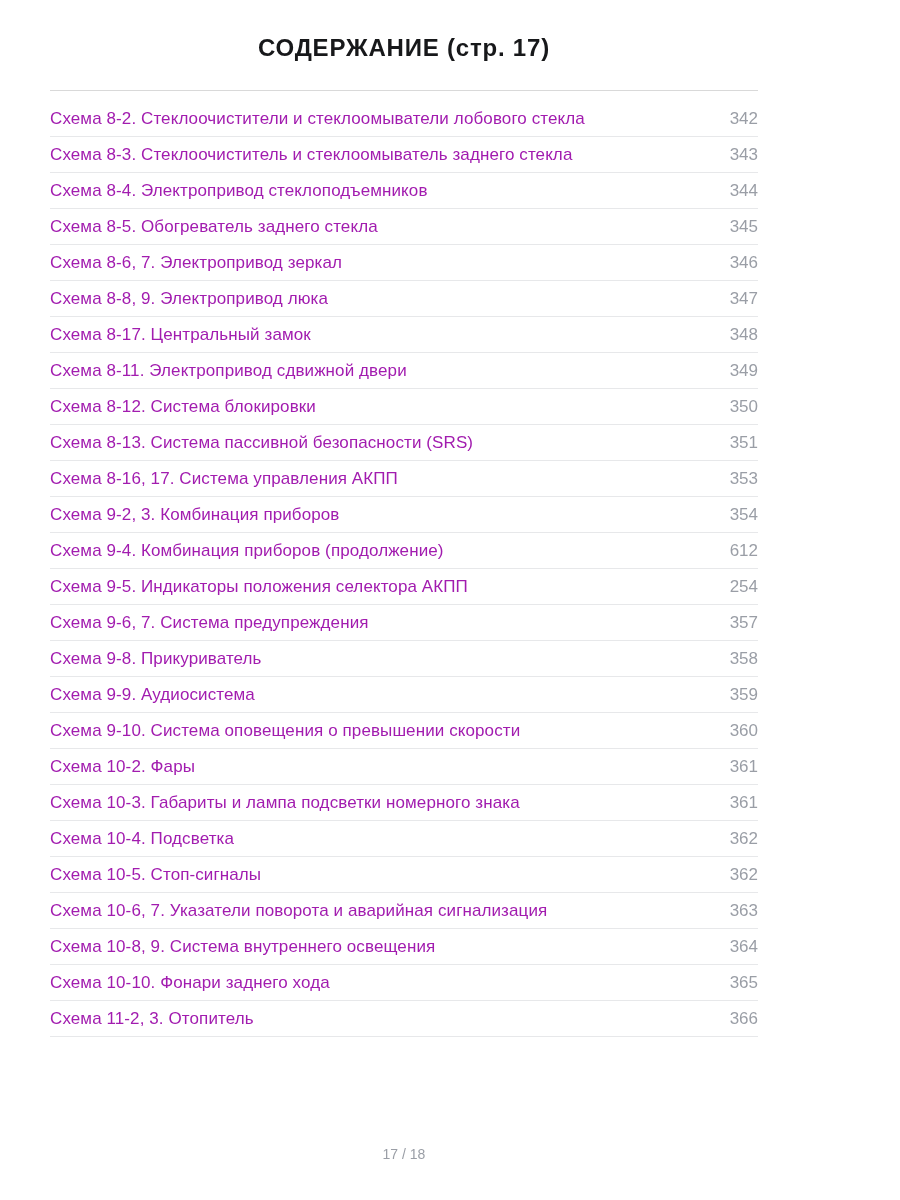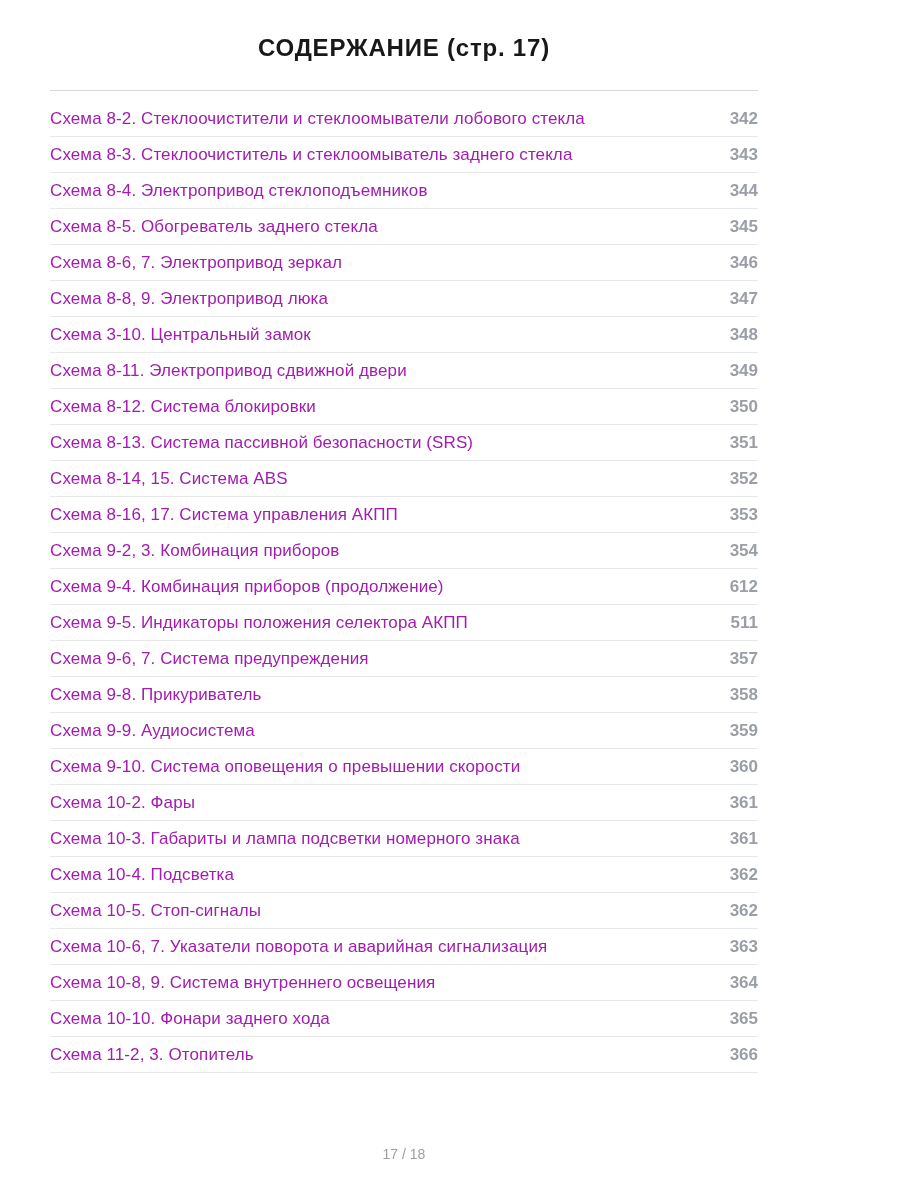--- a/index.html
+++ b/index.html
@@ -43,21 +43,20 @@
   .toc-label {
     font-size: 17px;
     color: #a21caf;
     letter-spacing: 0.1px;
   }
   .toc-page {
     font-size: 17px;
     color: #9a9ea6;
     padding-left: 20px;
     white-space: nowrap;
-    font-weight: bold;
   }
   .page-footer {
     position: absolute;
     left: 0;
     bottom: 38px;
     width: 100%;
     text-align: center;
     font-size: 14px;
     color: #9a9ea6;
   }
@@ -93,62 +92,58 @@
     <span class="toc-label">Схема 8-6, 7. Электропривод зеркал</span>
     <span class="toc-page">346</span>
   </div>
 
   <div class="toc-row">
     <span class="toc-label">Схема 8-8, 9. Электропривод люка</span>
     <span class="toc-page">347</span>
   </div>
 
   <div class="toc-row">
-    <span class="toc-label">Схема 3-10. Центральный замок</span>
+    <span class="toc-label">Схема 8-17. Центральный замок</span>
     <span class="toc-page">348</span>
   </div>
 
   <div class="toc-row">
     <span class="toc-label">Схема 8-11. Электропривод сдвижной двери</span>
     <span class="toc-page">349</span>
   </div>
 
   <div class="toc-row">
     <span class="toc-label">Схема 8-12. Система блокировки</span>
     <span class="toc-page">350</span>
   </div>
 
   <div class="toc-row">
     <span class="toc-label">Схема 8-13. Система пассивной безопасности (SRS)</span>
     <span class="toc-page">351</span>
   </div>
 
-  <div class="toc-row">
-    <span class="toc-label">Схема 8-14, 15. Система ABS</span>
-    <span class="toc-page">352</span>
-  </div>
 
   <div class="toc-row">
     <span class="toc-label">Схема 8-16, 17. Система управления АКПП</span>
     <span class="toc-page">353</span>
   </div>
 
   <div class="toc-row">
     <span class="toc-label">Схема 9-2, 3. Комбинация приборов</span>
     <span class="toc-page">354</span>
   </div>
 
   <div class="toc-row">
     <span class="toc-label">Схема 9-4. Комбинация приборов (продолжение)</span>
     <span class="toc-page">612</span>
   </div>
 
   <div class="toc-row">
     <span class="toc-label">Схема 9-5. Индикаторы положения селектора АКПП</span>
-    <span class="toc-page">511</span>
+    <span class="toc-page">254</span>
   </div>
 
   <div class="toc-row">
     <span class="toc-label">Схема 9-6, 7. Система предупреждения</span>
     <span class="toc-page">357</span>
   </div>
 
   <div class="toc-row">
     <span class="toc-label">Схема 9-8. Прикуриватель</span>
     <span class="toc-page">358</span>

